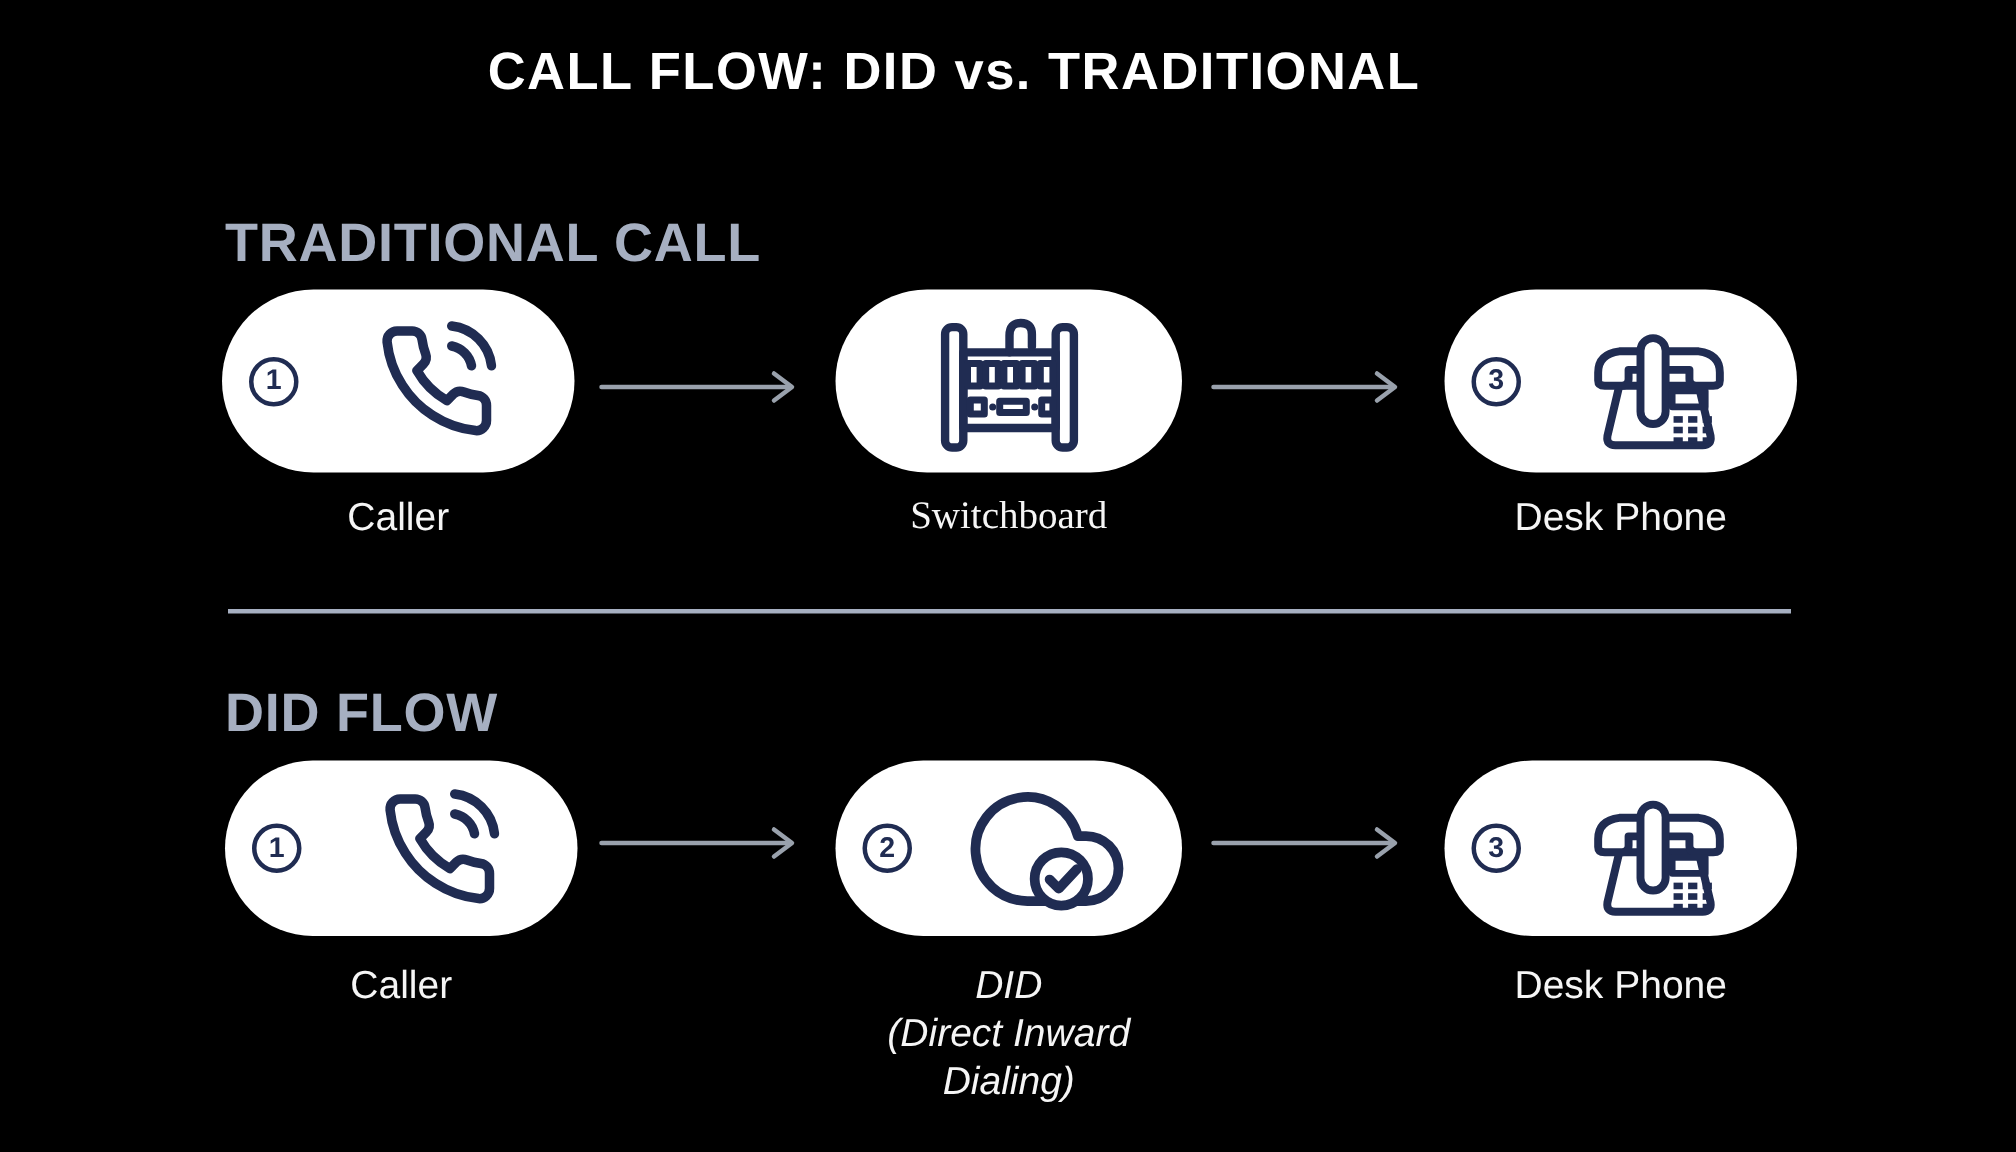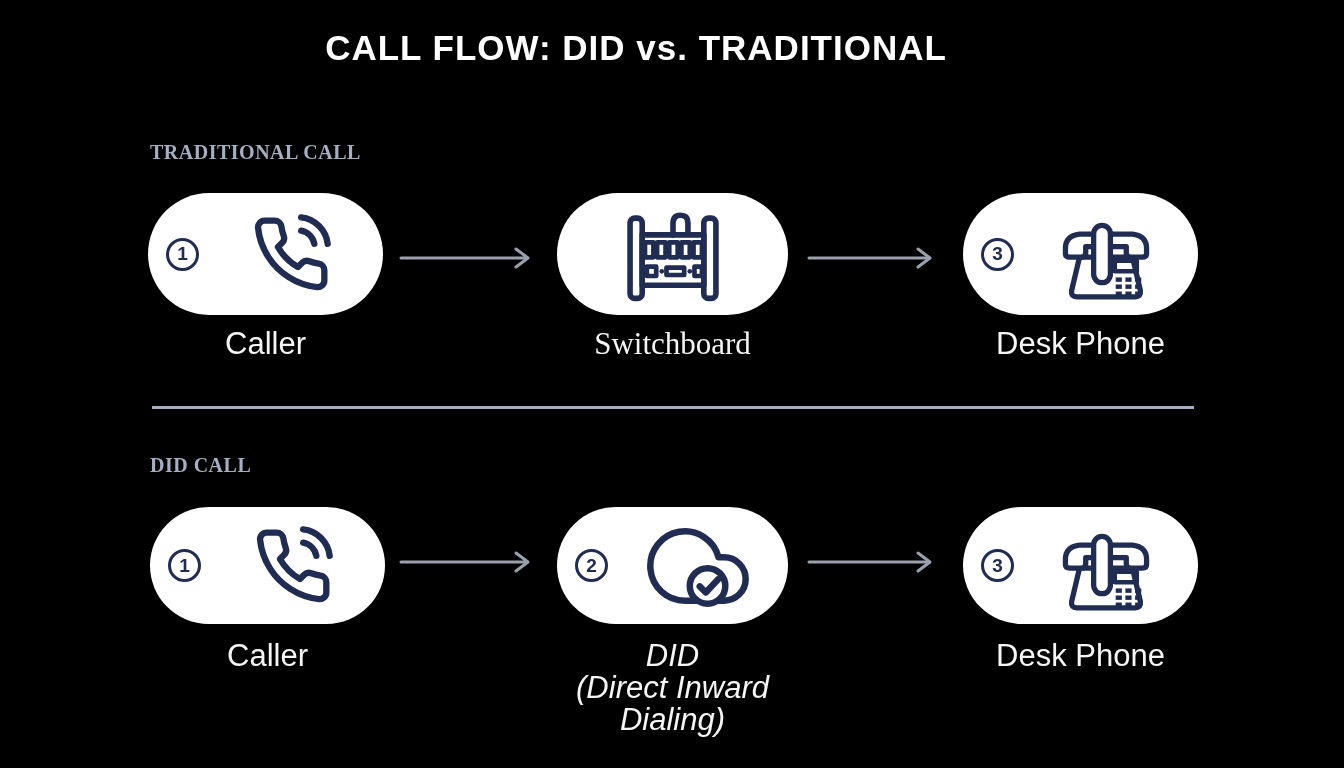--- a/index.html
+++ b/index.html
@@ -27,24 +27,23 @@
     top: 28px; left: 0; width: 100%;
     text-align: center;
     color: var(--titlecol);
     font-size: 35px;
     font-weight: 700;
     letter-spacing: 1px;
   }
   .sec-header {
     position: absolute;
     color: var(--header);
-    font-size: 20px;
+    font-size: 36px;
     font-weight: 700;
     letter-spacing: 0.5px;
-    font-family: Liberation Serif, serif;
   }
   .card {
     position: absolute;
     background: var(--card);
     border-radius: 61px;
     display: flex;
     align-items: center;
     padding-left: 18px;
   }
   .card.no-badge { padding-left: 0; justify-content: center; }
@@ -65,21 +64,21 @@
     display: flex;
     align-items: center;
     justify-content: center;
     color: var(--icon);
   }
   .card.no-badge .icon-wrap { flex: 0 0 auto; }
   .node-label {
     position: absolute;
     text-align: center;
     color: var(--label);
-    font-size: 31px;
+    font-size: 26px;
     line-height: 32px;
     white-space: pre-line;
   }
   .arrow {
     position: absolute;
     color: var(--arrow);
   }
   .divider {
     position: absolute;
     height: 3px;
@@ -162,21 +161,21 @@
       </svg>
     </span>
   </div>
 
   <div class="node-label" style="left:148px; top:328px; width:235px;">Caller</div>
   <div class="node-label" style="left:557px; top:328px; width:231px;font-family:Liberation Serif, serif;">Switchboard</div>
   <div class="node-label" style="left:963px; top:328px; width:235px;">Desk Phone</div>
 
   <div class="divider" style="left:152px; top:406px; width:1042px;"></div>
 
-  <div class="sec-header" style="left:150px; top:454px;">DID CALL</div>
+  <div class="sec-header" style="left:150px; top:454px;">DID FLOW</div>
 
   <div class="card" style="left:150px; top:507px; width:235px; height:117px;">
     <span class="badge">1</span>
     <span class="icon-wrap">
       <svg width="80" height="80" viewBox="0 0 24 24" fill="none" stroke="currentColor" stroke-width="1.9" stroke-linecap="round" stroke-linejoin="round">
         <path d="M15.05 5A5 5 0 0 1 19 8.95"></path>
         <path d="M15.05 1A9 9 0 0 1 23 8.94"></path>
         <path d="M22 16.92v3a2 2 0 0 1-2.18 2 19.79 19.79 0 0 1-8.63-3.07 19.5 19.5 0 0 1-6-6 19.79 19.79 0 0 1-3.07-8.67A2 2 0 0 1 4.11 2h3a2 2 0 0 1 2 1.72 12.84 12.84 0 0 0 .7 2.81 2 2 0 0 1-.45 2.11L8.09 9.91a16 16 0 0 0 6 6l1.27-1.27a2 2 0 0 1 2.11-.45 12.84 12.84 0 0 0 2.81.7A2 2 0 0 1 22 16.92z"></path>
       </svg>
     </span>

